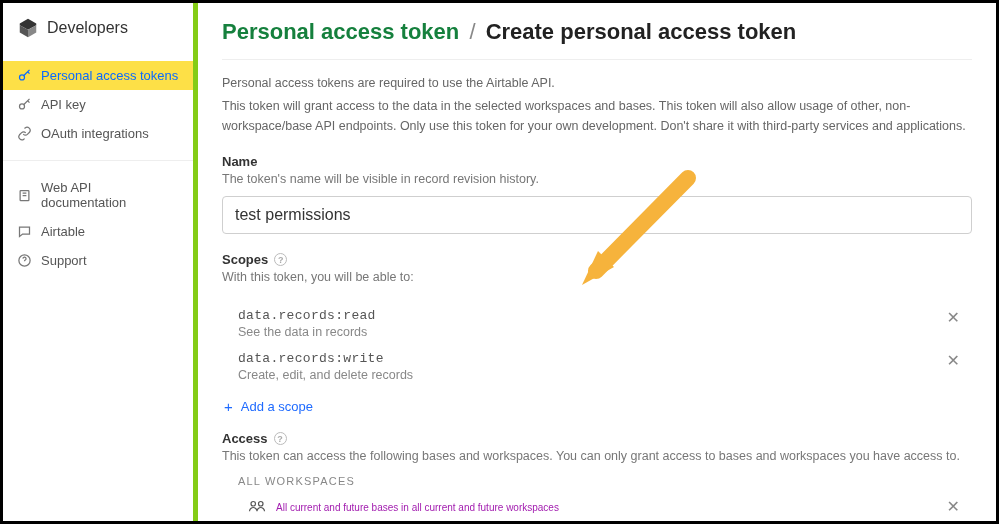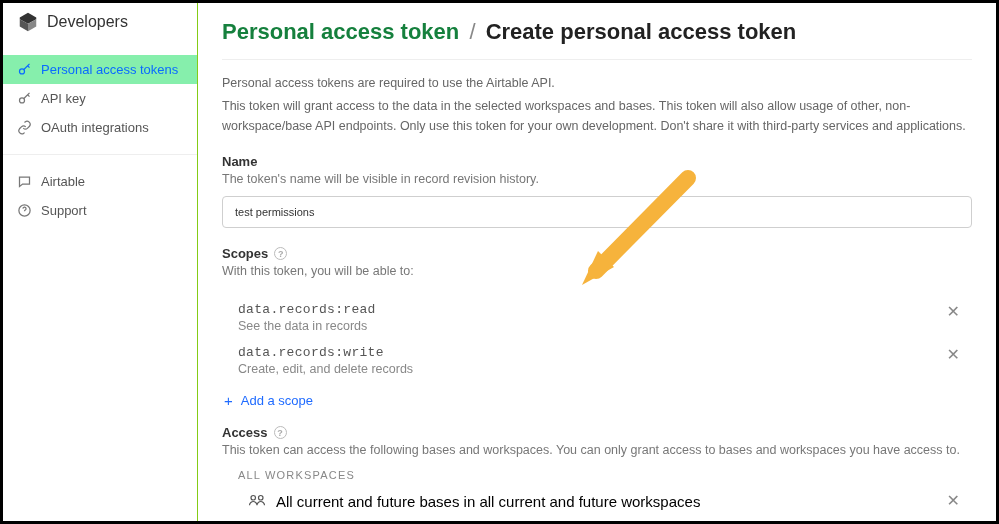--- a/index.html
+++ b/index.html
@@ -5,51 +5,51 @@
     * { box-sizing: border-box; margin: 0; padding: 0; }
     body {
       font-family: -apple-system, BlinkMacSystemFont, "Segoe UI", Helvetica, Arial, sans-serif;
       font-size: 13px; color: #333; background: #fff;
       width: 999px; height: 524px; overflow: hidden;
       border: 3px solid #000;
     }
     .app { display: flex; height: 100%; }
 
     
-    .sidebar { width: 195px; flex: 0 0 195px; border-right: 1px solid #84cc16; }
+    .sidebar { width: 195px; flex: 0 0 195px; border-right: 5px solid #84cc16; padding-top: 6px; }
     .logo-row { display: flex; align-items: center; gap: 8px; padding: 8px 14px 18px 14px; }
     .logo-row span.text { font-size: 16px; color: #333; }
     .logo-box {
       width: 22px; height: 22px; position: relative;
     }
     .nav-group { padding: 4px 0 12px 0; border-bottom: 1px solid #eee; margin-bottom: 8px; }
     .nav-item {
       display: flex; align-items: center; gap: 9px;
       padding: 7px 14px; font-size: 13px; color: #555;
       cursor: pointer;
     }
-    .nav-item.active { background: #86efac; color: #0a6bff; }
+    .nav-item.active { background: #fde047; color: #0a6bff; }
     .nav-icon { width: 15px; height: 15px; display:inline-flex; align-items:center; justify-content:center; }
     .nav-icon svg { width: 15px; height: 15px; }
 
     
     .main { flex: 1; padding: 12px 24px 0 24px; overflow: hidden; }
     .breadcrumb { font-size: 22px; color: #333; padding: 4px 0 14px 0; border-bottom: 1px solid #eee; font-weight: 400;}
     .breadcrumb .bc-parent { color: #15803d; font-weight: 700; }
     .breadcrumb .bc-current { font-weight: 600; color: #222; }
     .breadcrumb .slash { color: #888; padding: 0 4px; }
 
     .desc { color: #666; font-size: 12.5px; line-height: 1.55; margin-top: 14px; }
     .section-label { font-size: 13px; font-weight: 600; color: #333; margin-top: 18px; display:flex; align-items:center; gap:6px;}
     .section-caption { font-size: 12.5px; color: #777; margin-top: 3px; }
 
     input.text-field {
       width: 100%; margin-top: 10px; padding: 9px 12px;
       border: 1px solid #cfcfcf; border-radius: 4px;
-      font-size: 11px; color: #333; outline: none;
+      font-size: 16px; color: #333; outline: none;
     }
 
     .help-circle {
       width: 13px; height: 13px; border: 1px solid #bbb; border-radius: 50%;
       display:inline-flex; align-items:center; justify-content:center;
       font-size: 9px; color: #aaa;
     }
 
     .scope-list { margin-top: 18px; }
     .scope-row {
@@ -120,20 +120,29 @@
             </svg>
         </span>
         <span>OAuth integrations</span>
       </div>
     </div>
 
     <div class="nav-group" style="border-bottom:none">
       <div class="nav-item">
         <span class="nav-icon">
           <svg viewBox="0 0 24 24" fill="none" stroke="#777" stroke-width="2">
+              <rect x="5" y="4" width="14" height="16" rx="1"></rect>
+              <path d="M9 8h6M9 12h6"></path>
+            </svg>
+        </span>
+        <span>Web API documentation</span>
+      </div>
+      <div class="nav-item">
+        <span class="nav-icon">
+          <svg viewBox="0 0 24 24" fill="none" stroke="#777" stroke-width="2">
               <path d="M4 5h16v11H9l-5 4V5z"></path>
             </svg>
         </span>
         <span>Airtable</span>
       </div>
       <div class="nav-item">
         <span class="nav-icon">
           <svg viewBox="0 0 24 24" fill="none" stroke="#777" stroke-width="2">
               <circle cx="12" cy="12" r="9"></circle>
               <path d="M9.5 9a2.5 2.5 0 1 1 3.5 2.3c-.8.4-1 1-1 1.7M12 17h0"></path>
@@ -198,21 +207,21 @@
     <div class="access-level">ALL WORKSPACES</div>
     <div class="access-row">
       <div class="left">
         <span class="people-icon">
           <svg viewBox="0 0 24 16" fill="none" stroke="#555" stroke-width="1.6">
             <circle cx="7" cy="5" r="3"></circle>
               <circle cx="17" cy="5" r="3"></circle>
             <path d="M2 15c0-3 3-5 5-5s5 2 5 5M12 15c0-3 3-5 5-5s5 2 5 5"></path>
           </svg>
         </span>
-        <span style="color:#000000; font-size:15px">All current and future bases in all current and future workspaces</span>
+        <span style="color:#a21caf; font-size:10px">All current and future bases in all current and future workspaces</span>
       </div>
       <span class="x-btn">✕</span>
     </div>
     <div class="add-link">
       <span class="plus">+</span>
       <span>Add a base</span>
     </div>
 
     
     <div class="arrow-overlay">

